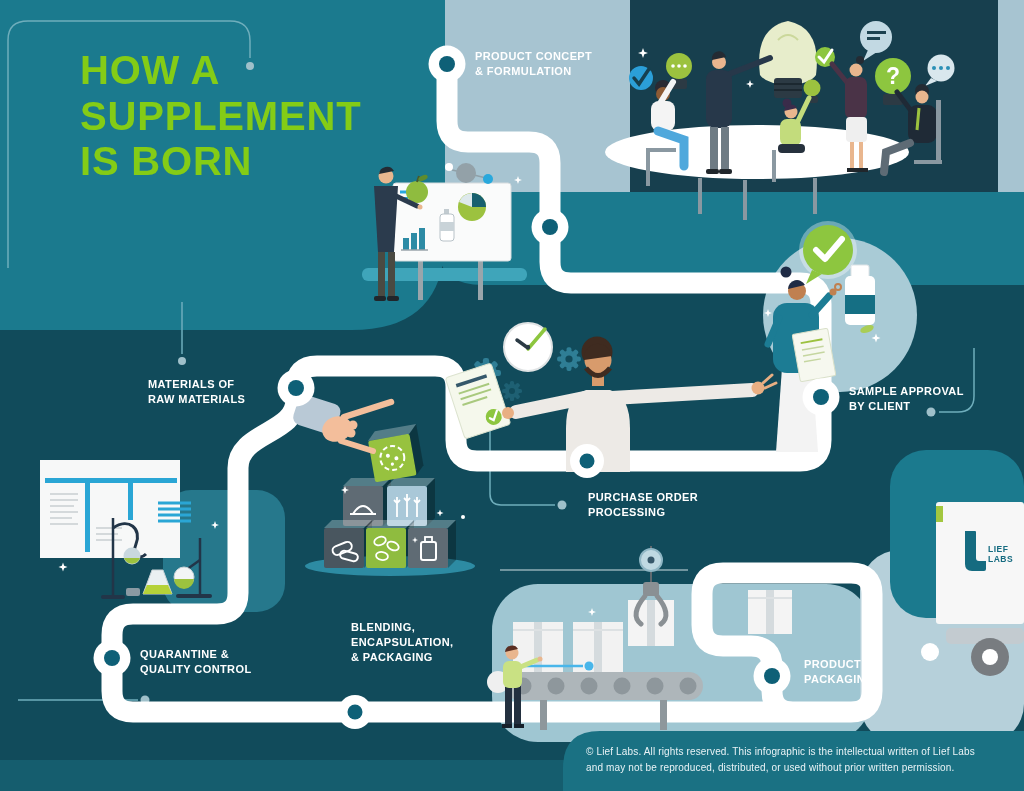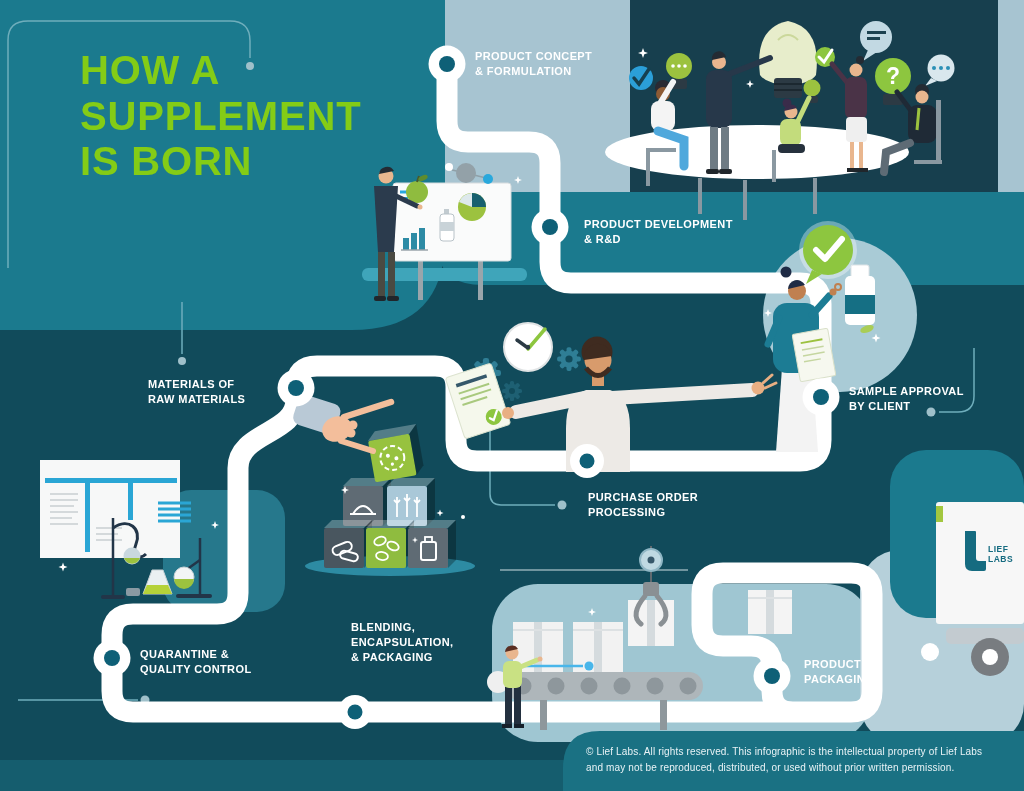--- a/index.html
+++ b/index.html
@@ -534,24 +534,20 @@
   <span>SUPPLEMENT</span>
   <span>IS BORN</span>
 </div>
 <div class="subtitle">
 </div>
 
 <div class="step-label" style="left:475px;top:49px;">
   <span>PRODUCT CONCEPT</span>
   <span>&amp; FORMULATION</span>
 </div>
-<div class="step-label" style="left:584px;top:217px;">
-  <span>PRODUCT DEVELOPMENT</span>
-  <span>&amp; R&amp;D</span>
-</div>
 <div class="step-label" style="left:849px;top:384px;">
   <span>SAMPLE APPROVAL</span>
   <span>BY CLIENT</span>
 </div>
 <div class="step-label" style="left:588px;top:490px;">
   <span>PURCHASE ORDER</span>
   <span>PROCESSING</span>
 </div>
 <div class="step-label" style="left:148px;top:377px;">
   <span>MATERIALS OF</span>
@@ -575,17 +571,17 @@
   <svg width="22" height="44" viewBox="0 0 22 44">
     <path d="M1,0 H11 Q12,0 12,1 V27 Q12,30 15,30 H22 V38 Q22,40 20,40 H8 Q1,40 1,33 Z" fill="#156B80"></path>
   </svg>
   <div class="logo-text">
     <span>LIEF</span>
     <span>LABS</span>
   </div>
 </div>
 
 <div class="footer">
-  <span>© Lief Labs. All rights reserved. This infographic is the intellectual property of Lief Labs</span>
+  <span>© Lief Labs. All rights reserved. This infographic is the intellectual written of Lief Labs</span>
   <span>and may not be reproduced, distributed, or used without prior written permission.</span>
 </div>
 
 </div>
 
 </body></html>

